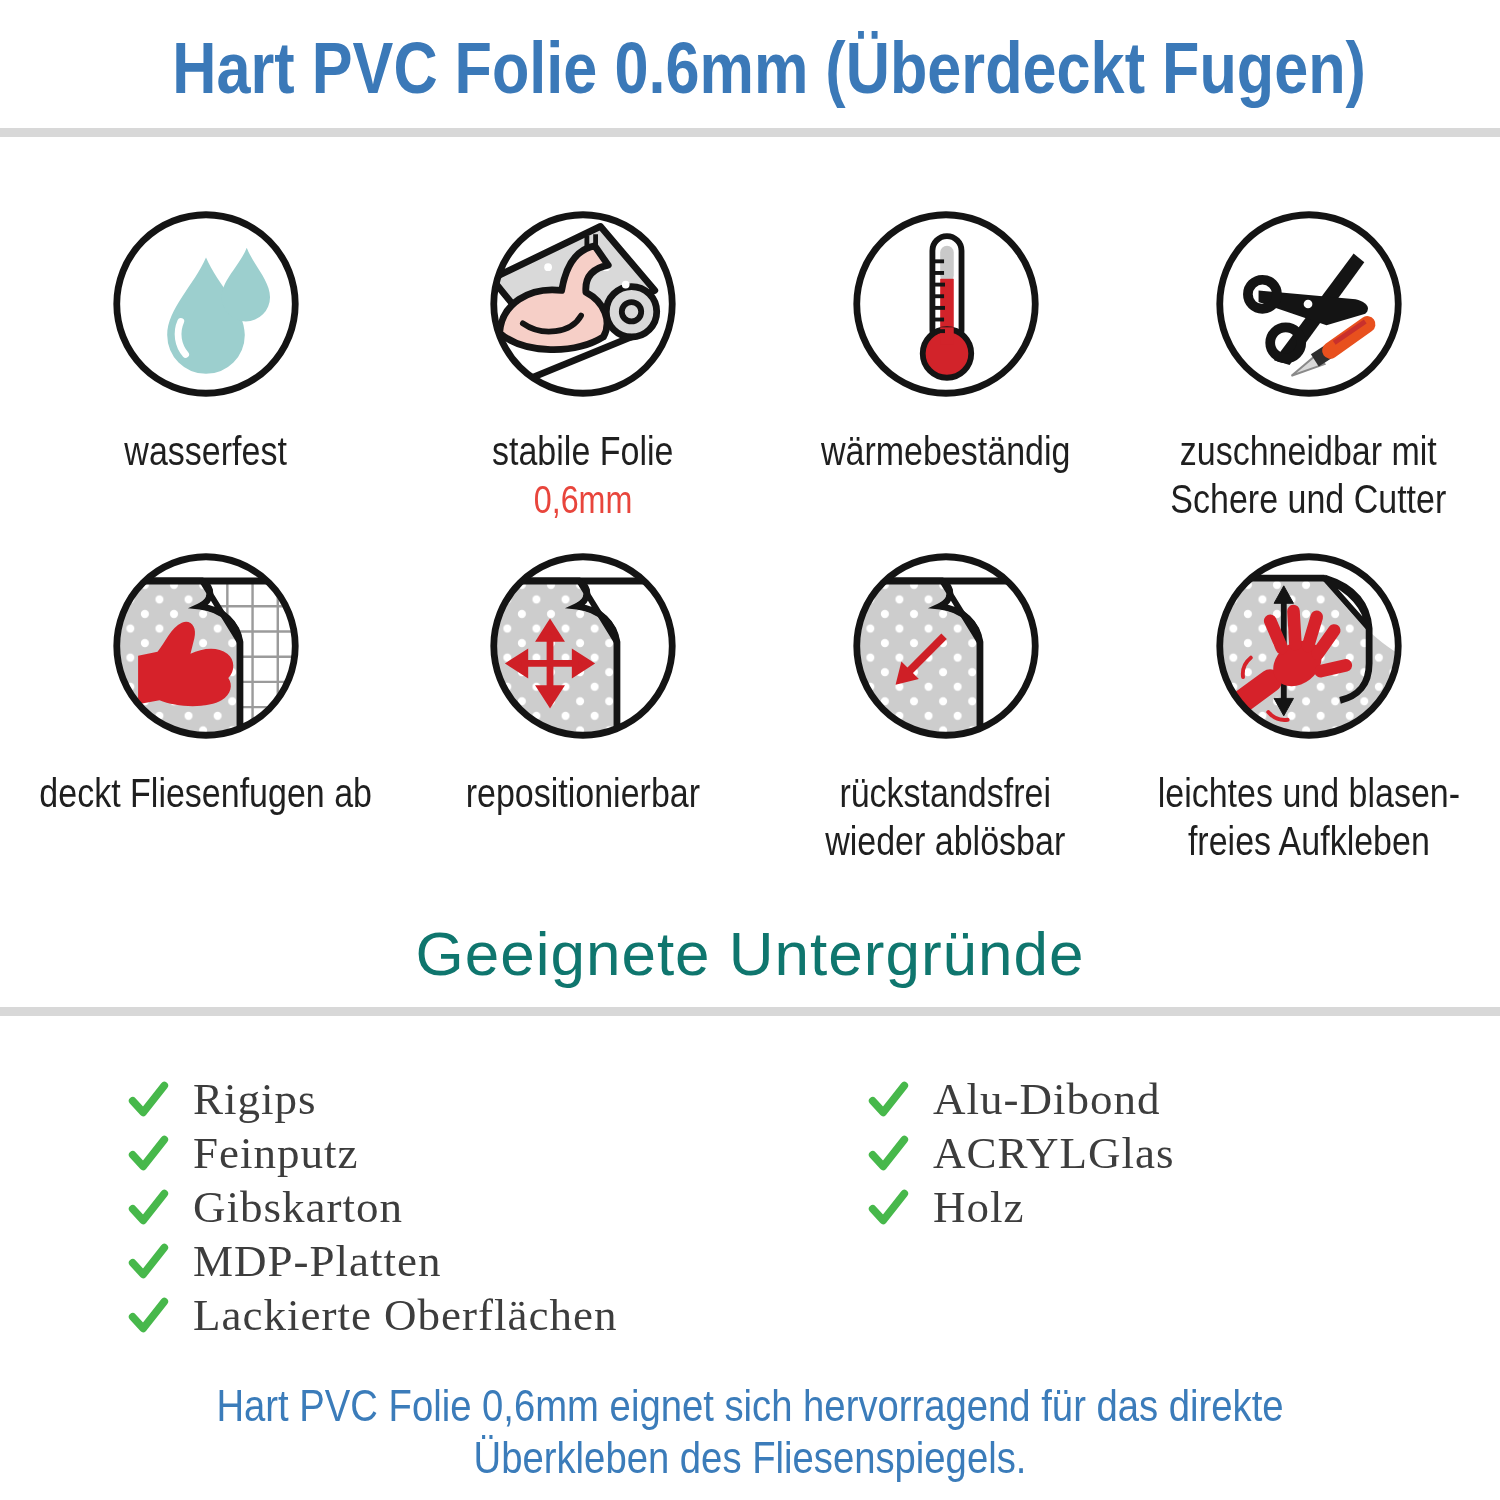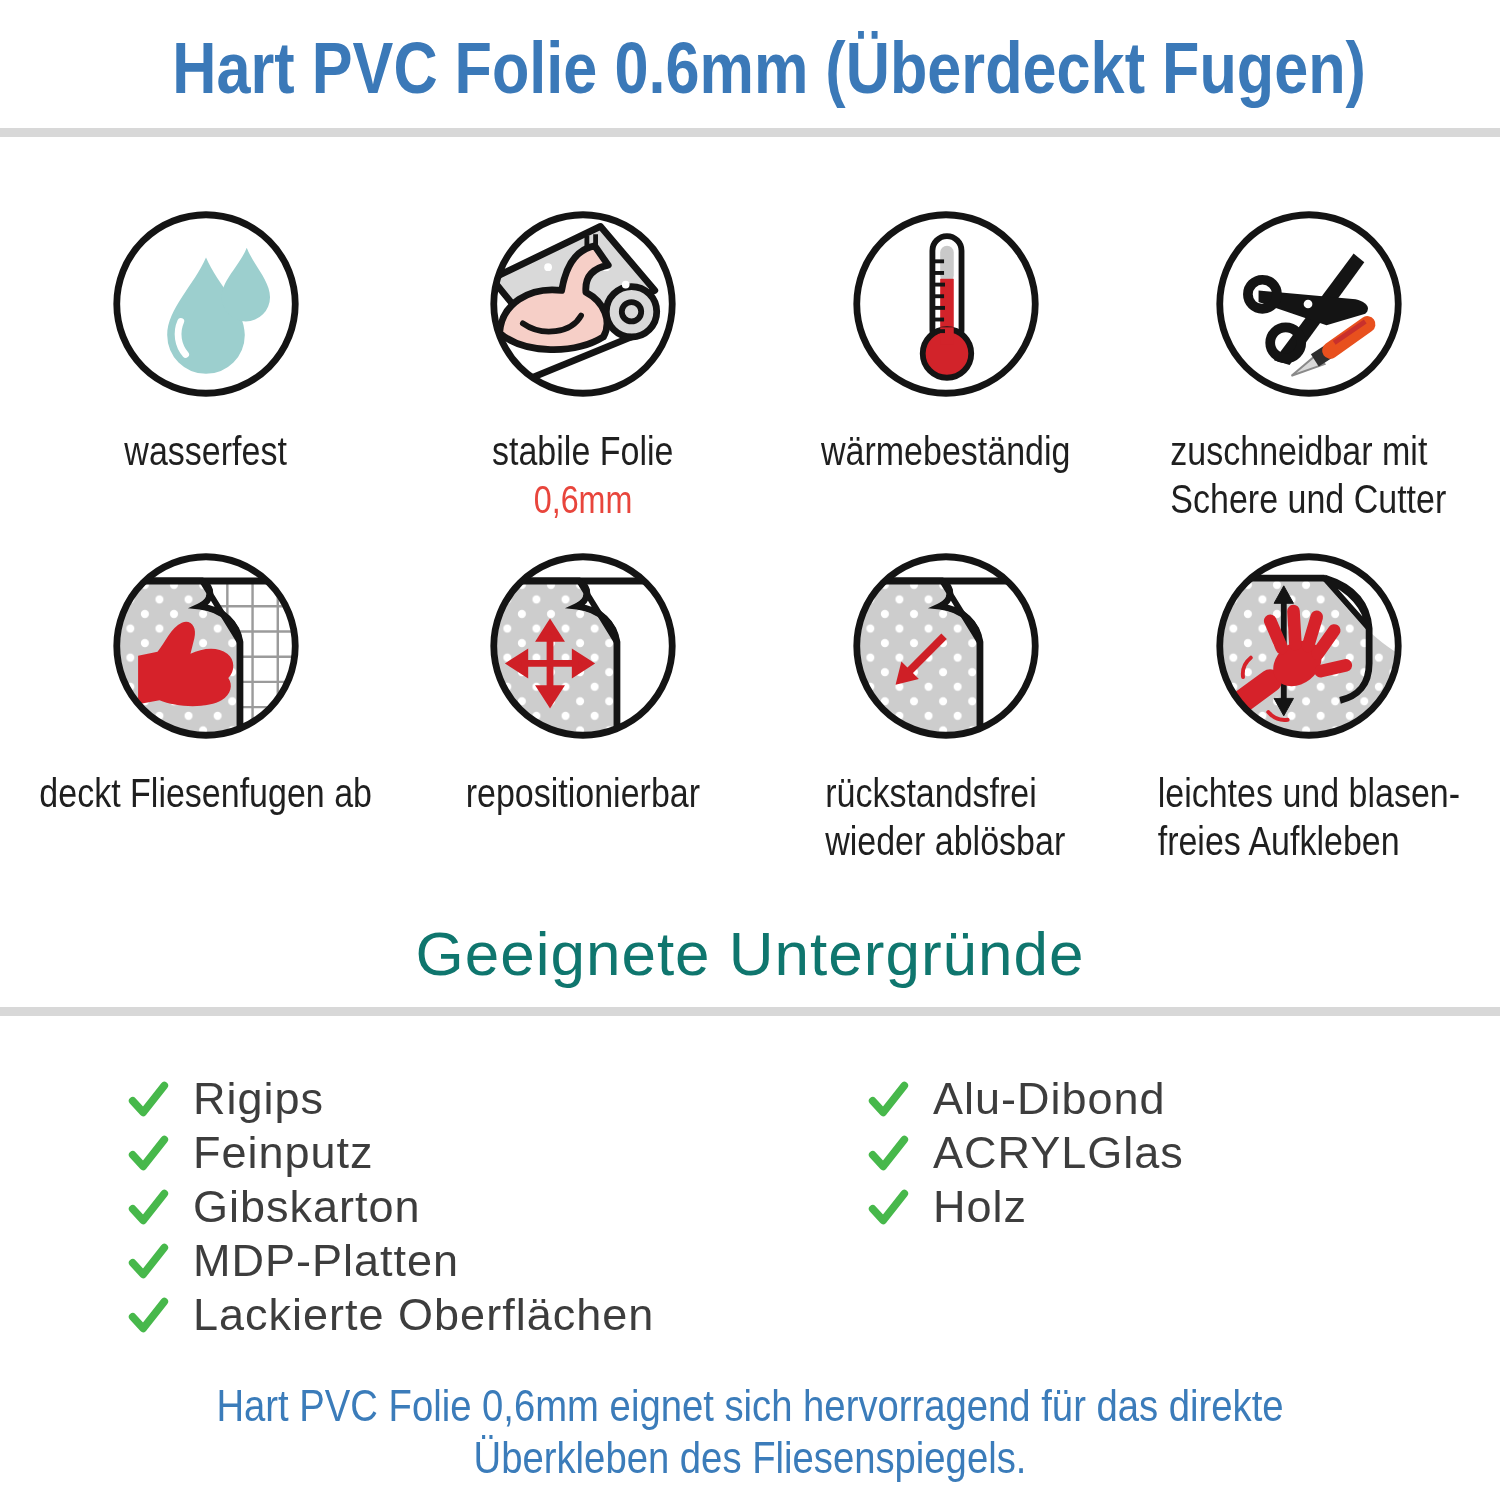--- a/index.html
+++ b/index.html
@@ -7,33 +7,33 @@
         font-family:"Liberation Sans",sans-serif;}
   .cond{display:inline-block;transform:scaleX(0.85);transform-origin:50% 50%;white-space:nowrap;}
 
   .title-row{margin-top:30px;text-align:center;padding-left:39px;}
   .title{font-size:72px;font-weight:700;color:#3b79b8;line-height:76px;}
   .divider{width:100%;height:9px;background:#d8d8d8;}
   .divider.top{margin-top:22px;}
 
   .features{width:1480px;margin:0 auto;display:grid;grid-template-columns:repeat(4,1fr);
             row-gap:26px;padding-top:70px;}
-  .feature{display:flex;flex-direction:column;align-items:center;}
+  .feature{display:flex;flex-direction:column;align-items:center;text-align:center;}
   .feature svg{display:block;}
   .f-label{margin-top:26px;font-size:40px;line-height:48px;color:#1f1f1f;font-weight:500;}
   .f-sub{margin-top:4px;font-size:38px;line-height:42px;color:#e8453c;font-weight:500;}
 
   .subheading-row{text-align:center;margin-top:58px;}
   .subheading{font-size:62px;font-weight:500;color:#0f766e;line-height:62px;letter-spacing:1px;}
   .divider.mid{margin-top:22px;}
 
   .substrates{display:flex;padding-left:125px;margin-top:56px;}
   .subs-col{display:flex;flex-direction:column;}
   .subs-col.left{width:740px;}
-  .subs-item{display:flex;align-items:center;height:54px;}
+  .subs-item{display:flex;align-items:center;height:54px;font-family:Liberation Serif, serif;}
   .subs-item svg{flex:0 0 auto;margin-right:22px;}
   .subs-label{font-size:45px;color:#3d3d3d;letter-spacing:1px;}
 
   .footer-note{margin-top:38px;text-align:center;color:#3b7cba;font-size:45px;line-height:52px;}
 </style>
 </head>
 <body>
 
 <svg width="0" height="0" style="position:absolute" aria-hidden="true">
   <defs>

